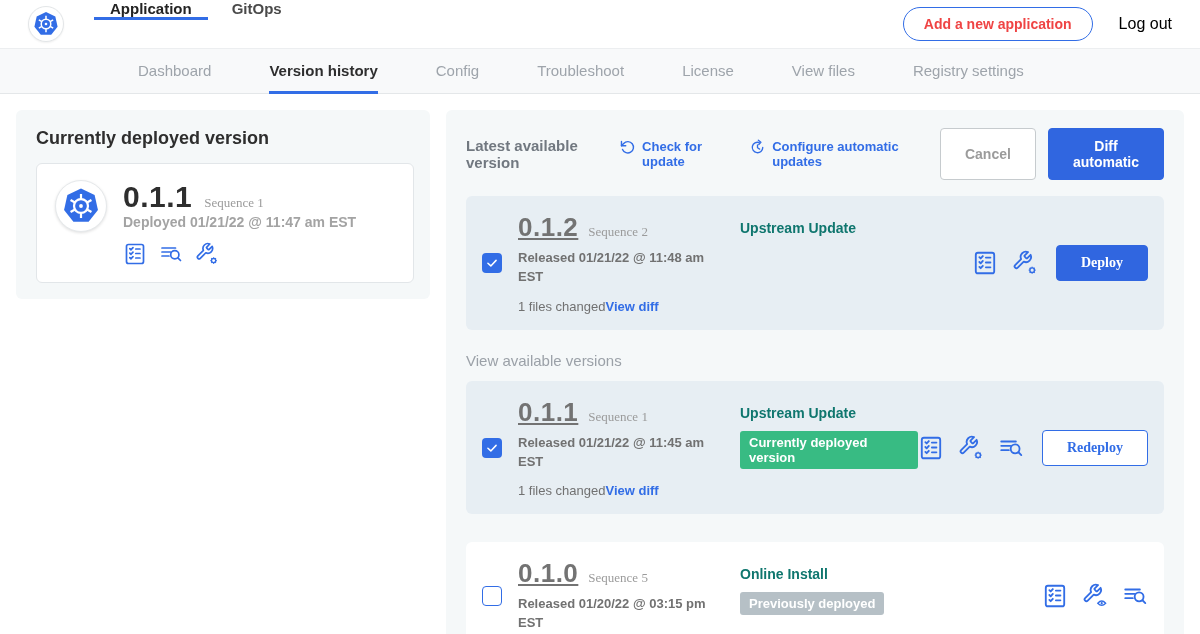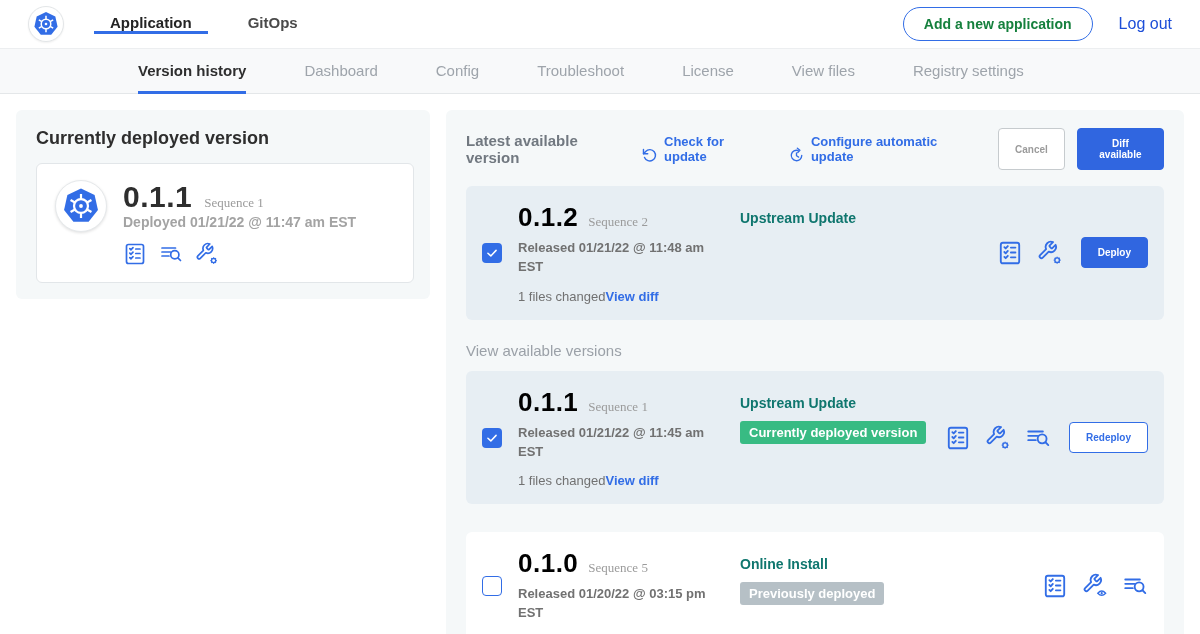--- a/index.html
+++ b/index.html
@@ -4,28 +4,28 @@
 <style>
   * { margin:0; padding:0; box-sizing:border-box; }
   html,body { width:1200px; height:634px; overflow:hidden; background:#fff;
     font-family:"Liberation Sans", sans-serif; color:#323232; }
 
   
   .topnav { height:48px; background:#fff; display:flex; align-items:stretch; padding:0 16px 0 28px; position:relative; }
   .logo-badge { width:36px; height:36px; border-radius:50%; background:#fff; border:1px solid #e3e6e8;
     display:flex; align-items:center; justify-content:center; align-self:center; margin-right:30px;
     box-shadow:0 1px 2px rgba(0,0,0,.06); }
-  .topnav-tabs { display:flex; align-items:center; gap:24px; }
+  .topnav-tabs { display:flex; align-items:flex-start; gap:8px; }
   .topnav-tab { display:flex; align-items:center; padding:0 16px; font-size:15px; font-weight:bold;
     color:#4a4a4a; cursor:pointer; border-bottom:3px solid transparent; }
   .topnav-tab.active { color:#242424; border-bottom-color:#326de6; }
   .topnav-right { margin-left:auto; display:flex; align-items:center; gap:26px; }
-  .pill-btn { border:1px solid #326de6; color:#15803d; background:#fff; border-radius:17px;
+  .pill-btn { border:1px solid #326de6; color:#ef4444; background:#fff; border-radius:17px;
     font-size:14px; font-weight:bold; padding:8px 20px; cursor:pointer; font-family:inherit; }
-  .logout { font-size:16px; color:#1d4ed8; cursor:pointer; padding-right:12px; }
+  .logout { font-size:16px; color:#000000; cursor:pointer; padding-right:12px; }
 
   
   .subnav { height:46px; background:#f8f9fa; border-top:1px solid #eceef0; border-bottom:1px solid #e4e7e9;
     display:flex; align-items:stretch; padding-left:138px; gap:58px; }
   .subnav-item { display:flex; align-items:center; font-size:15px; color:#9ea4ab; cursor:pointer;
     border-bottom:3px solid transparent; margin-bottom:-1px; }
   .subnav-item.active { color:#2e2e2e; font-weight:bold; border-bottom-color:#326de6; }
 
   
   .main { display:flex; gap:16px; padding:16px; align-items:flex-start; }
@@ -39,50 +39,50 @@
   .version-big { font-size:30px; font-weight:bold; color:#2e2e2e; letter-spacing:.5px; }
   .seq { font-size:13px; color:#9b9b9b;font-family:Liberation Serif, serif; }
   .dep-date { font-size:14px; color:#a3a3a3; font-weight:bold; margin-top:0; }
   .icon-row { display:flex; gap:12px; margin-top:12px; align-items:center; }
   .blue-ic { color:#326de6; display:inline-flex; cursor:pointer; }
 
   
   .right-panel { flex:1; padding:18px 20px 20px 20px; }
   .latest-header { display:flex; align-items:center; }
   .latest-title { font-size:15px; font-weight:bold; color:#717880; margin-right:14px; }
-  .link-ic { display:flex; align-items:flex-end; gap:6px; color:#326de6; font-size:13px; font-weight:bold;
+  .link-ic { display:flex; align-items:flex-start; gap:6px; color:#326de6; font-size:13px; font-weight:bold;
     cursor:pointer; margin-right:24px; }
   .header-btns { margin-left:auto; display:flex; gap:12px; }
-  .btn { font-family:inherit; font-size:10px; font-weight:bold; border-radius:4px; padding:9px 16px; cursor:pointer; }
+  .btn { font-family:inherit; font-size:14px; font-weight:bold; border-radius:4px; padding:9px 24px; cursor:pointer; }
   .btn-gray { background:#fff; border:1px solid #c6cbce; color:#9b9b9b; }
   .btn-primary { background:#3066e0; border:1px solid #3066e0; color:#fff; }
   .btn-outline { background:#fff; border:1px solid #326de6; color:#326de6; }
 
   .section-label { font-size:15px; color:#9ba1a8; margin:22px 0 12px 0; }
   .version-row { border-radius:6px; padding:16px; display:flex; align-items:center; }
   .row-selected { background:#e7eef3; }
   .row-plain { background:#fff; }
   .row-first { margin-top:16px; }
   .checkbox { width:20px; height:20px; border-radius:4px; flex:0 0 auto; margin-right:16px; cursor:pointer; }
   .checkbox.checked { background:#326de6; display:flex; align-items:center; justify-content:center; }
   .checkbox.unchecked { background:#fff; border:1px solid #326de6; }
   .vinfo { width:222px; flex:0 0 auto; align-self:flex-start; }
   .vline { display:flex; align-items:baseline; gap:10px; }
-  .vnum { font-size:26px; font-weight:bold; color:#000000; letter-spacing:.5px; }
+  .vnum { font-size:26px; font-weight:bold; color:#737373; letter-spacing:.5px;text-decoration:underline; }
   .released { font-size:13px; font-weight:bold; color:#717171; margin-top:6px; width:190px; line-height:1.45; }
   .files-line { margin-top:12px; font-size:13px; color:#717171; display:flex; gap:0; }
   .view-diff { color:#326de6; font-weight:bold; cursor:pointer; }
   .source-col { flex:1; align-self:flex-start; padding-top:8px; }
   .source-label { font-size:14px; font-weight:bold; color:#0f766e; }
   .badge { display:inline-block; margin-top:10px; font-size:13px; font-weight:bold; color:#fff;
     border-radius:3px; padding:4px 9px; }
   .badge-green { background:#38bb83; }
   .badge-gray { background:#b6c0c6; }
   .actions { display:flex; align-items:center; gap:14px; }
-  .actions .btn { margin-left:4px; }
+  .actions .btn { margin-left:4px;font-family:Liberation Serif, serif; }
 </style>
 </head>
 <body>
 
 <svg width="0" height="0" style="position:absolute">
   <defs>
     <g id="ic-k8s">
       <polygon points="12,1 20.6,5.1 22.7,14.5 16.8,21.9 7.2,21.9 1.3,14.5 3.4,5.1" fill="#326de6"></polygon>
       <circle cx="12" cy="12" r="4.4" fill="none" stroke="#fff" stroke-width="1.4"></circle>
       <circle cx="12" cy="12" r="1.2" fill="#fff"></circle>
@@ -153,22 +153,22 @@
     <div class="topnav-tab active">Application</div>
     <div class="topnav-tab">GitOps</div>
   </nav>
   <div class="topnav-right">
     <button class="pill-btn">Add a new application</button>
     <span class="logout">Log out</span>
   </div>
 </header>
 
 <nav class="subnav">
+  <div class="subnav-item">Dashboard</div>
   <div class="subnav-item active">Version history</div>
-  <div class="subnav-item">Dashboard</div>
   <div class="subnav-item">Config</div>
   <div class="subnav-item">Troubleshoot</div>
   <div class="subnav-item">License</div>
   <div class="subnav-item">View files</div>
   <div class="subnav-item">Registry settings</div>
 </nav>
 
 <main class="main">
 
   <section class="panel left-panel">
@@ -217,25 +217,25 @@
             </svg>
           </span>
         <span>Check for update</span>
       </span>
       <span class="link-ic">
         <span class="blue-ic">
           <svg width="17" height="17" viewBox="0 0 24 24">
               <use href="#ic-clock-refresh"></use>
             </svg>
           </span>
-        <span>Configure automatic update</span>
+        <span>Configure automatic updates</span>
       </span>
       <div class="header-btns">
         <button class="btn btn-gray">Cancel</button>
-        <button class="btn btn-primary">Diff available</button>
+        <button class="btn btn-primary">Diff automatic</button>
       </div>
     </div>
 
     <div class="version-row row-selected row-first">
       <div class="checkbox checked">
         <svg width="14" height="14" viewBox="0 0 24 24">
             <use href="#ic-check"></use>
           </svg>
       </div>
       <div class="vinfo">

